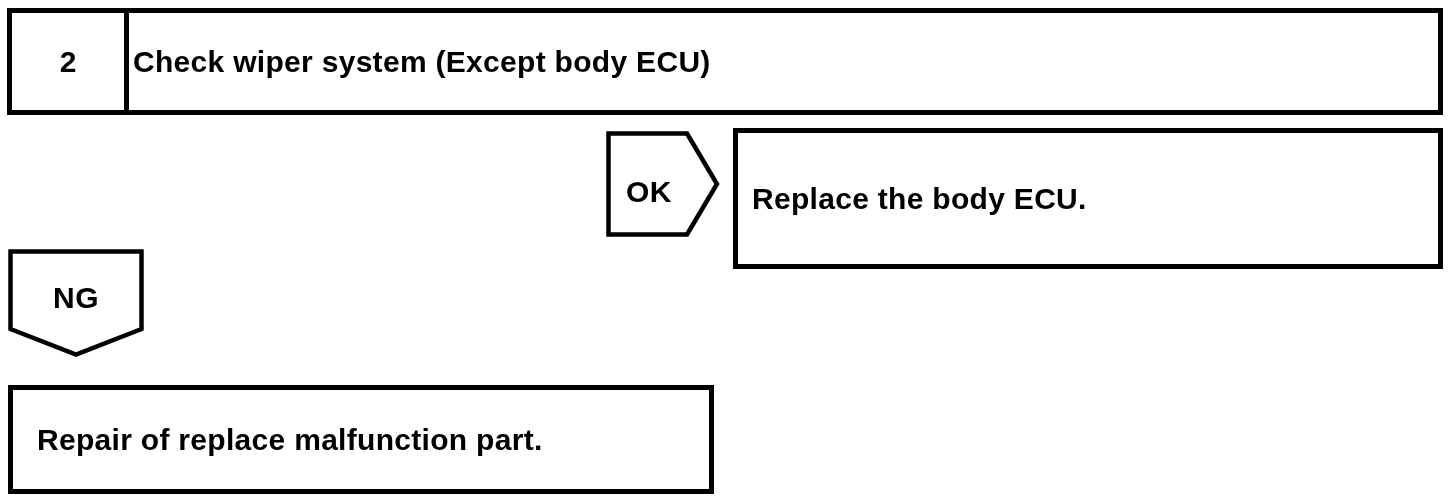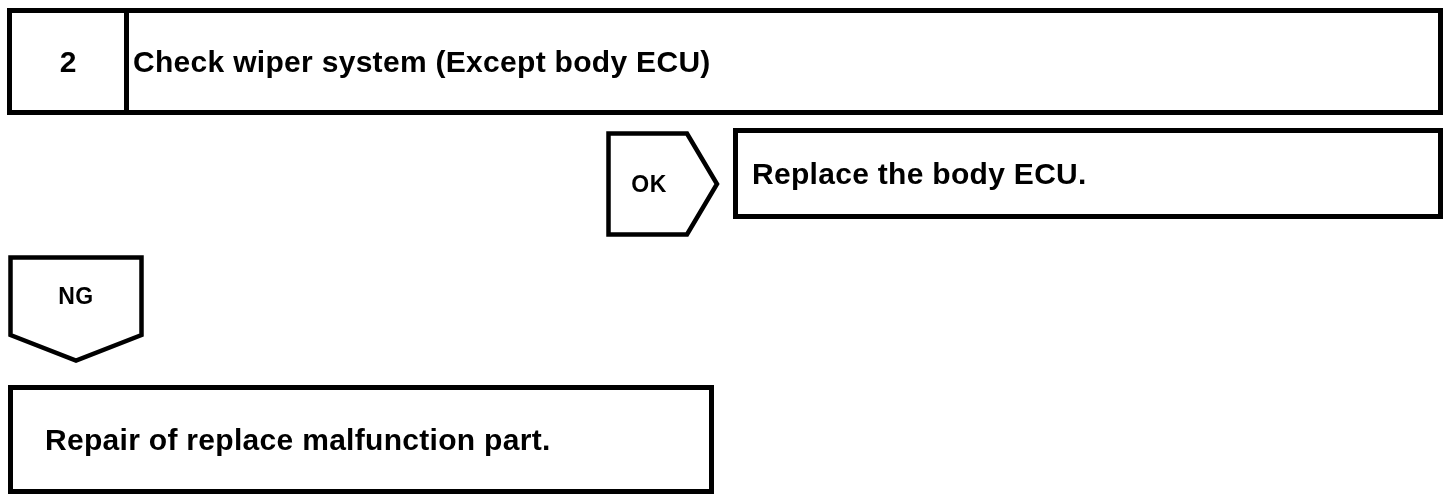--- a/index.html
+++ b/index.html
@@ -49,59 +49,60 @@
     letter-spacing: 0.3px;
   }
   .action-box {
     font-size: 30px;
     letter-spacing: 0.3px;
   }
   .ok-action-box {
     left: 733px;
     top: 128px;
     width: 710px;
-    height: 91px;
+    height: 141px;
     padding-left: 14px;
   }
   .ng-action-box {
     left: 8px;
     top: 385px;
     width: 706px;
     height: 109px;
-    padding-left: 32px;
+    padding-left: 24px;
   }
   .connector {
     position: absolute;
   }
   .connector svg {
     display: block;
   }
   .connector .connector-label {
     position: absolute;
     display: flex;
     align-items: center;
     justify-content: center;
-    font-size: 23px;
+    font-size: 30px;
     letter-spacing: 0.5px;
+    margin-top: 8px;
   }
   .ok-connector {
     left: 606px;
     top: 131px;
     width: 114px;
     height: 106px;
   }
   .ok-connector .connector-label {
     left: 0;
     top: 0;
     width: 86px;
     height: 106px;
   }
   .ng-connector {
     left: 8px;
-    top: 255px;
+    top: 249px;
     width: 136px;
     height: 108px;
   }
   .ng-connector .connector-label {
     left: 0;
     top: 0;
     width: 136px;
     height: 82px;
   }
 </style>

